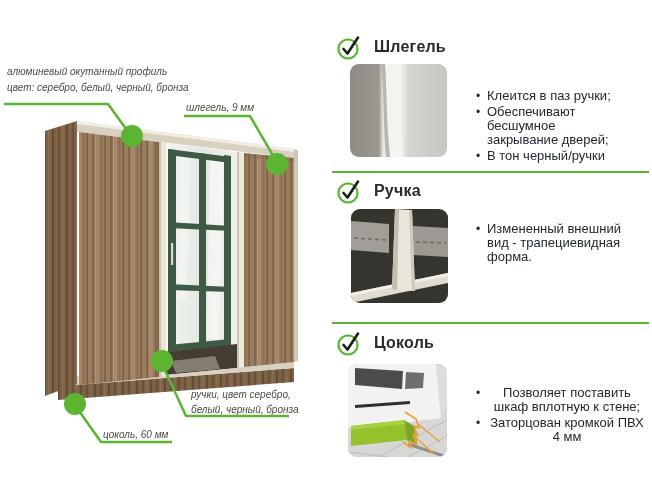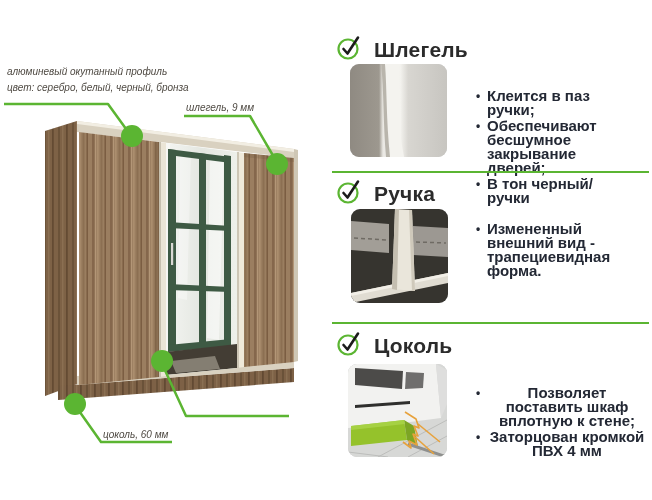--- a/index.html
+++ b/index.html
@@ -10,29 +10,29 @@
   
   .ward-svg{position:absolute;left:0;top:0;}
   .callout-label{
     position:absolute;font-style:italic;font-size:10px;line-height:16px;
     color:#4f4a43;white-space:nowrap;
   }
   
   .section-header{position:absolute;display:flex;align-items:flex-start;}
   .check-box{width:26px;height:28px;flex:0 0 auto;}
   .section-title{
-    position:absolute;font-size:21px;font-weight:bold;color:#2b2b2b;letter-spacing:.2px;
+    position:absolute;font-size:16px;font-weight:bold;color:#2b2b2b;letter-spacing:.2px;
   }
   .photo{
     position:absolute;border-radius:9px;overflow:hidden;background:#cccccc;
   }
   .photo svg{display:block;}
   .bullets{
     position:absolute;margin:0;padding:0;list-style:none;
-    font-size:15px;line-height:14px;color:#232834;font-weight:bold;
+    font-size:13px;line-height:14px;color:#232834;
   }
   .bullets li{position:relative;padding-left:12px;margin-bottom:2px;}
   .bullets li::before{
     content:"•";position:absolute;left:1px;top:0;color:#232834;font-size:12px;
   }
   .divider{position:absolute;height:2px;background:#5bb532;}
 </style>
 </head>
 <body>
 
@@ -122,20 +122,24 @@
     </g>
   </svg>
 
   <div class="callout-label" style="left:7px;top:64px;">
     <div>алюминевый окутанный профиль</div>
     <div>цвет: серебро, белый, черный, бронза</div>
   </div>
   <div class="callout-label" style="left:186px;top:100px;">
     <div>шлегель, 9 мм</div>
   </div>
+  <div class="callout-label" style="left:191px;top:387px;line-height:15px;">
+    <div>ручки, цвет серебро,</div>
+    <div>белый, черный, бронза</div>
+  </div>
   <div class="callout-label" style="left:103px;top:427px;">
     <div>цоколь, 60 мм</div>
   </div>
 
   <div class="section-header" style="left:336px;top:33px;">
     <svg class="check-box" viewBox="0 0 26 28">
       <circle cx="12" cy="16" r="9.5" fill="none" stroke="#5bb532" stroke-width="2.2"></circle>
       <path d="M7.5,16 L11.5,20.5 L22,4.5" fill="none" stroke="#1b1b1b" stroke-width="2.6" stroke-linecap="round" stroke-linejoin="round"></path>
     </svg>
   </div>

